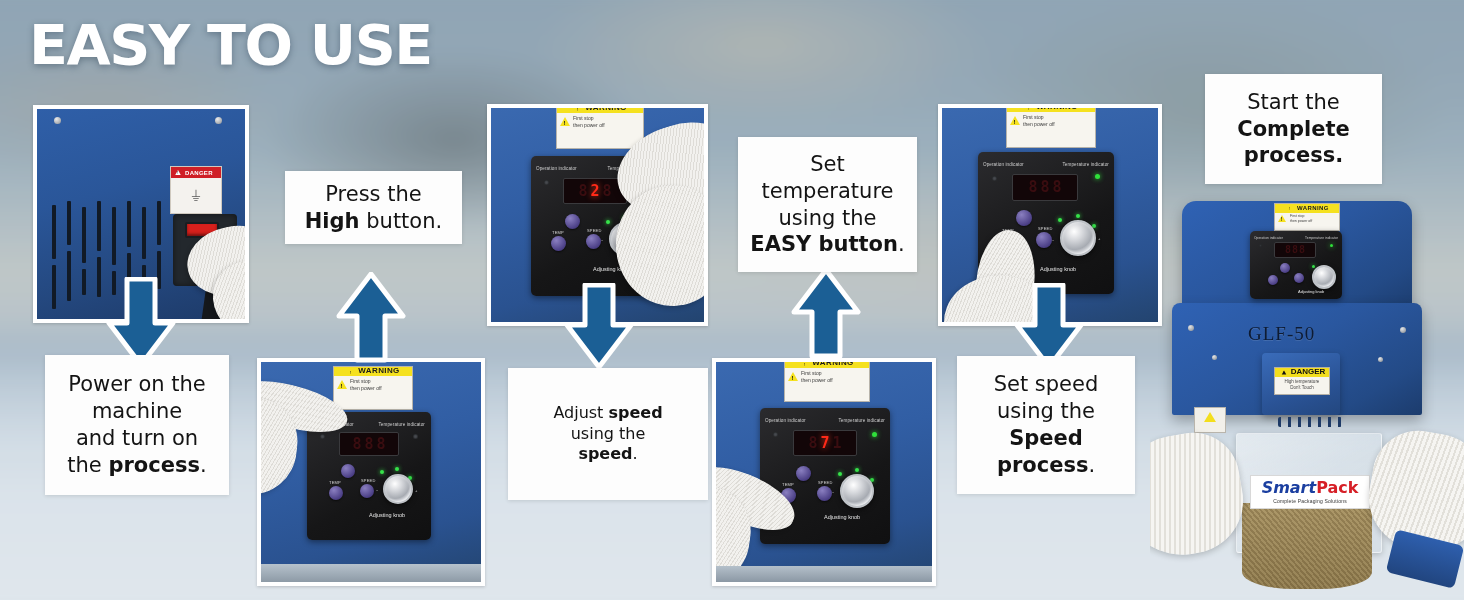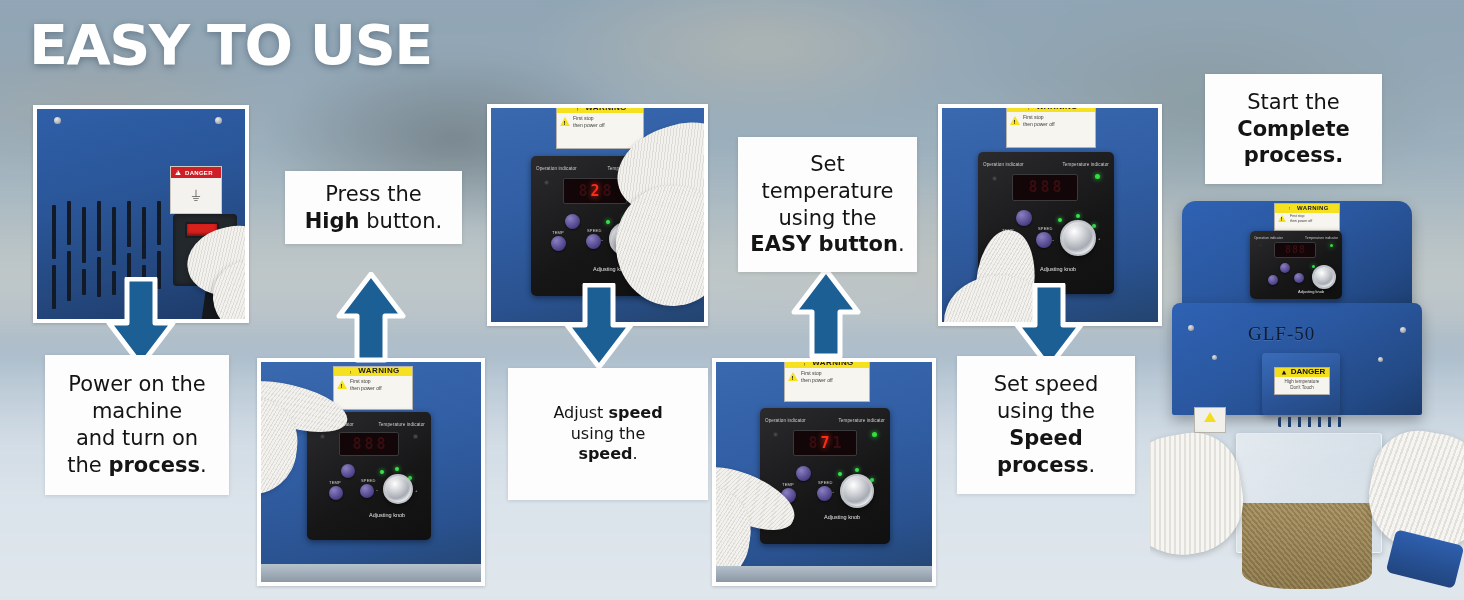--- a/index.html
+++ b/index.html
@@ -511,17 +511,23 @@
   <div style="position:absolute;left:128px;top:232px;width:64px;height:10px;
               background:repeating-linear-gradient(90deg, #1d3a66 0 3px, transparent 3px 10px);
               border-radius:2px;"></div>
 
   <div style="position:absolute;left:44px;top:222px;width:32px;height:26px;background:#f2f0ea;border:1px solid #b9b5ac;">
     <div style="margin:4px auto 0;width:0;height:0;border-left:6px solid transparent;border-right:6px solid transparent;border-bottom:10px solid #f3de1d;"></div>
   </div>
 
   <div class="bag" style="left:86px; top:248px; width:146px; height:120px;"></div>
   <div class="grain" style="left:92px; top:318px; width:130px; height:86px;"></div>
+  <div class="bag-label" style="left:100px; top:290px; width:120px; height:34px;">
+    <div class="l1">
+      <span class="s">Smart</span><span class="p">Pack</span>
+    </div>
+    <div class="l2">Complete Packaging Solutions</div>
+  </div>
 
   <div class="hand-big" style="left:-30px; top:250px; width:122px; height:120px; border-radius:50% 40% 46% 54%; transform:rotate(-10deg);"></div>
   <div class="hand-big" style="right:-26px; top:248px; width:120px; height:118px; border-radius:40% 50% 54% 46%; transform:rotate(10deg);"></div>
   <div class="wrist-blue" style="right:4px; top:352px; width:70px; height:44px; transform:rotate(14deg);"></div>
 </div>
 
 </body></html>

